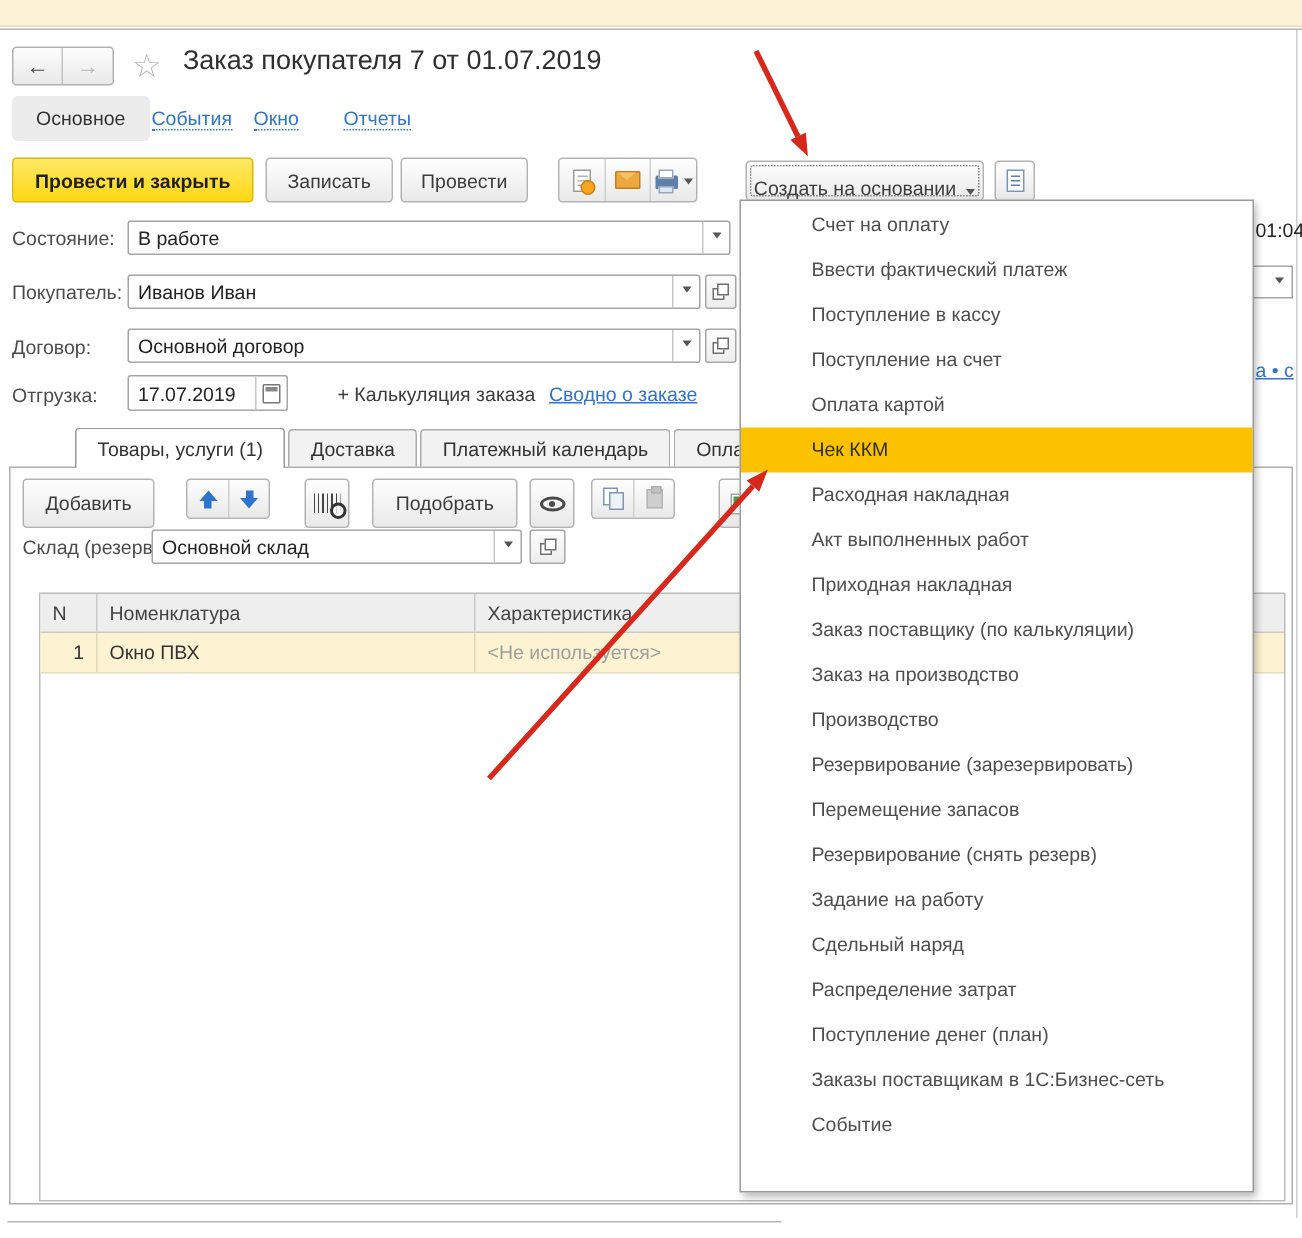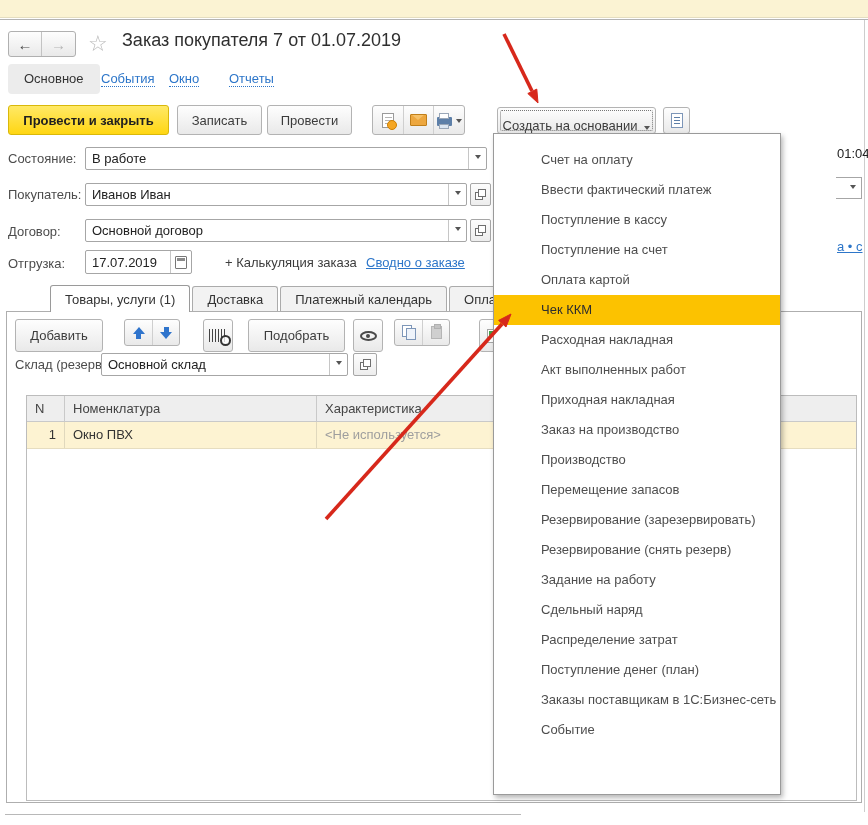--- a/index.html
+++ b/index.html
@@ -101,21 +101,21 @@
   .thead > div { line-height:25px; padding:0 8px; border-right:1px solid #c9c9c9; overflow:hidden; white-space:nowrap; }
   .trow { display:flex; height:27px; background:#fdf3d2; border-bottom:1px solid #e6ddc0; }
   .trow > div { line-height:26px; padding:0 8px; border-right:1px solid #e0d8bd; overflow:hidden; white-space:nowrap; }
   .col-n { width:38px; } .col-nom { width:252px; } .col-char { flex:1; border-right:none !important; }
   .cell-num { text-align:right; }
   .muted { color:#9e9e9e; }
 
   .footer-line { position:absolute; left:5px; top:814px; width:516px; height:1px; background:#b8b8b8; }
 
   
-  .menu { position:absolute; left:493px; top:133px; width:288px; height:662px; background:#fff; border:1px solid #9a9a9a; box-shadow:2px 3px 5px rgba(0,0,0,.28); z-index:30; padding-top:11px; }
+  .menu { position:absolute; left:493px; top:133px; width:343px; height:662px; background:#fff; border:1px solid #9a9a9a; box-shadow:2px 3px 5px rgba(0,0,0,.28); z-index:30; padding-top:1px; }
   .menu-item { height:30px; line-height:30px; padding-left:47px; color:#4e4e4e; cursor:pointer; white-space:nowrap; overflow:hidden; }
   .menu-item.highlighted { background:#fcc200; color:#2e2e2e; }
 
   
   .arrows { position:absolute; left:0; top:0; width:868px; height:825px; z-index:40; pointer-events:none; }
 </style>
 </head>
 <body>
 
 <div id="stage">
@@ -289,24 +289,25 @@
   <div class="menu">
     <div class="menu-item">Счет на оплату</div>
     <div class="menu-item">Ввести фактический платеж</div>
     <div class="menu-item">Поступление в кассу</div>
     <div class="menu-item">Поступление на счет</div>
     <div class="menu-item">Оплата картой</div>
     <div class="menu-item highlighted">Чек ККМ</div>
     <div class="menu-item">Расходная накладная</div>
     <div class="menu-item">Акт выполненных работ</div>
     <div class="menu-item">Приходная накладная</div>
+    <div class="menu-item">Заказ поставщику (по калькуляции)</div>
     <div class="menu-item">Заказ на производство</div>
     <div class="menu-item">Производство</div>
+    <div class="menu-item">Резервирование (зарезервировать)</div>
     <div class="menu-item">Перемещение запасов</div>
-    <div class="menu-item">Резервирование (зарезервировать)</div>
     <div class="menu-item">Резервирование (снять резерв)</div>
     <div class="menu-item">Задание на работу</div>
     <div class="menu-item">Сдельный наряд</div>
     <div class="menu-item">Распределение затрат</div>
     <div class="menu-item">Поступление денег (план)</div>
     <div class="menu-item">Заказы поставщикам в 1С:Бизнес-сеть</div>
     <div class="menu-item">Событие</div>
   </div>
 
   <svg class="arrows" viewBox="0 0 868 825">

